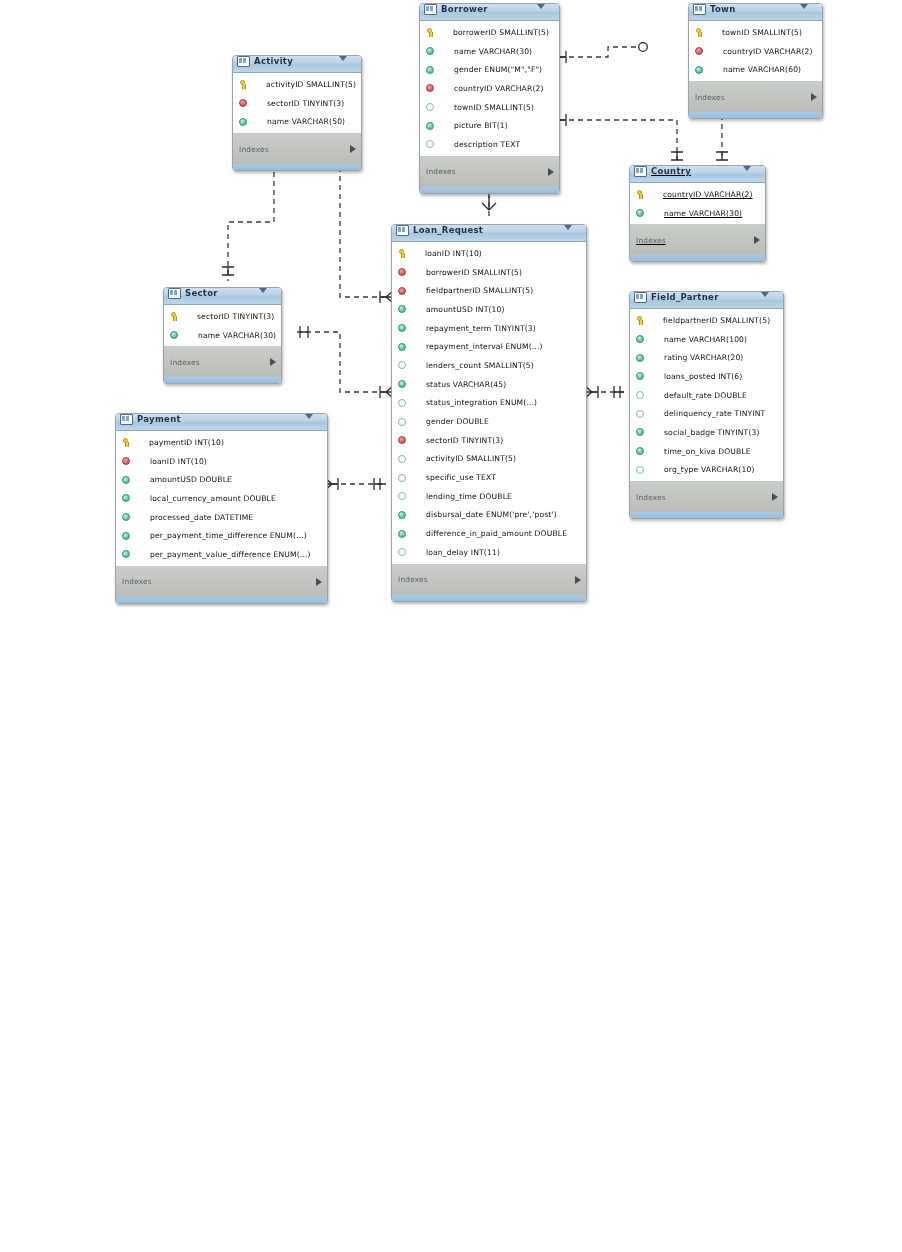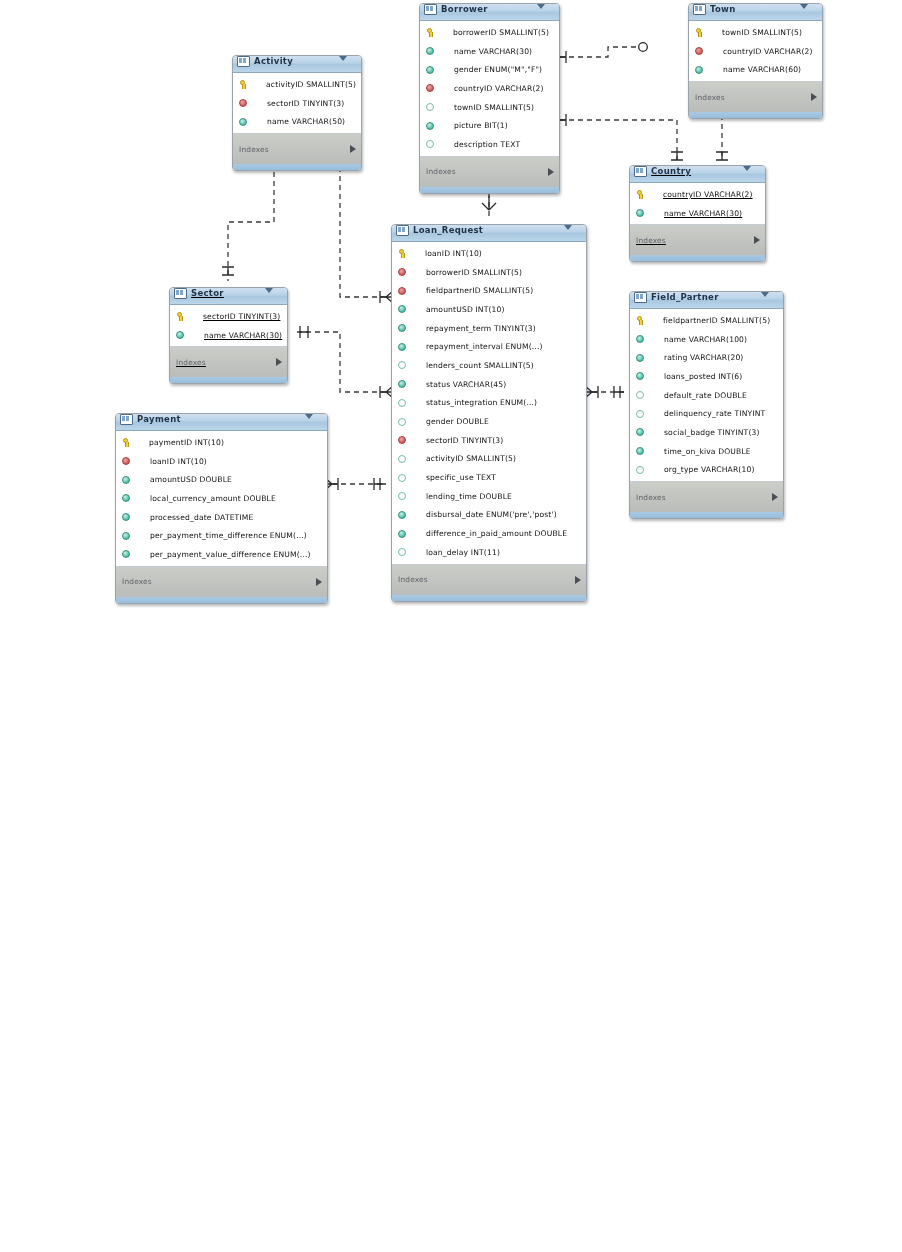--- a/index.html
+++ b/index.html
@@ -230,21 +230,21 @@
             <span class="m nn"></span>
             <span class="ctext">name VARCHAR(30)</span>
           </div>
         </div>
         <div class="idx">
           <span class="ilabel">Indexes</span>
           <span class="tri"></span>
         </div>
         <div class="foot"></div>
       </div>
-      <div class="tbl" style="left: 169px; top: 287px; width: 119px; text-decoration: underline;">
+      <div class="tbl" style="left: 163px; top: 287px; width: 119px;">
         <div class="hdr">
           <span class="tbl-ico"></span>
           <span class="tname">Sector</span>
           <span class="caret"></span>
         </div>
         <div class="cols">
           <div class="col">
             <span class="m key"></span>
             <span class="ctext">sectorID TINYINT(3)</span>
           </div>

